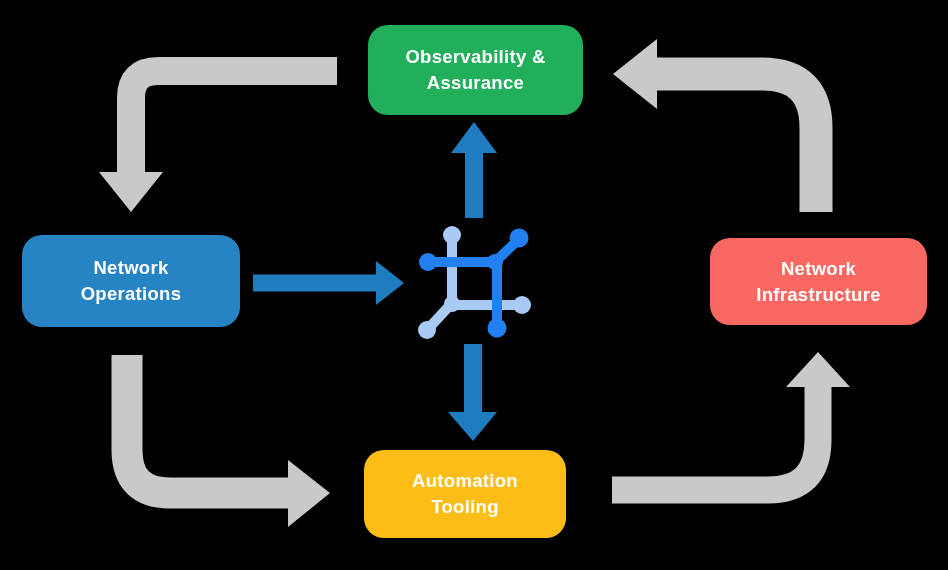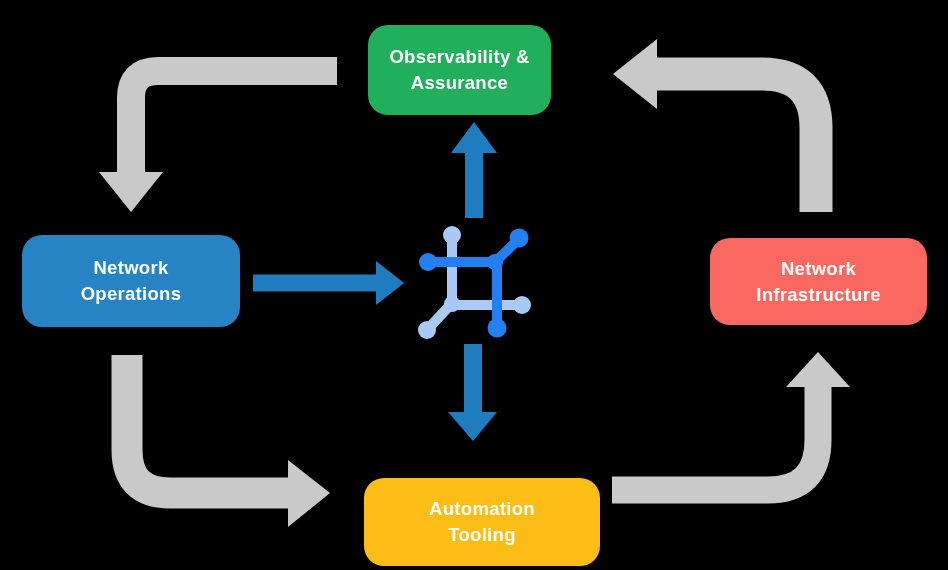--- a/index.html
+++ b/index.html
@@ -31,24 +31,24 @@
     align-items: center;
     justify-content: center;
     text-align: center;
     color: #ffffff;
     font-size: 18.5px;
     font-weight: 700;
     letter-spacing: 0.3px;
     line-height: 26px;
     white-space: pre-line;
   }
-  .node-observability { left: 368px; top: 25px;  width: 183px; height: 90px; background: #21AF5B; }
+  .node-observability { left: 368px; top: 25px;  width: 215px; height: 90px; background: #21AF5B; }
   .node-operations    { left: 22px;  top: 235px; width: 218px; height: 92px; background: #2784C4; }
   .node-infrastructure{ left: 710px; top: 238px; width: 217px; height: 87px; background: #F96961; }
-  .node-automation    { left: 364px; top: 450px; width: 236px; height: 88px; background: #FCBD17; margin-top: 28px; }
+  .node-automation    { left: 364px; top: 450px; width: 202px; height: 88px; background: #FCBD17; }
 </style>
 </head>
 <body>
 
 <div class="canvas">
 
   <svg class="arrow-layer" width="948" height="570" viewBox="0 0 948 570" xmlns="http://www.w3.org/2000/svg">
 
     <g>
       <path d="M 337 71 L 158 71 Q 131 71 131 98 L 131 173" fill="none" stroke-width="28" stroke="#C9C9C9"></path>

